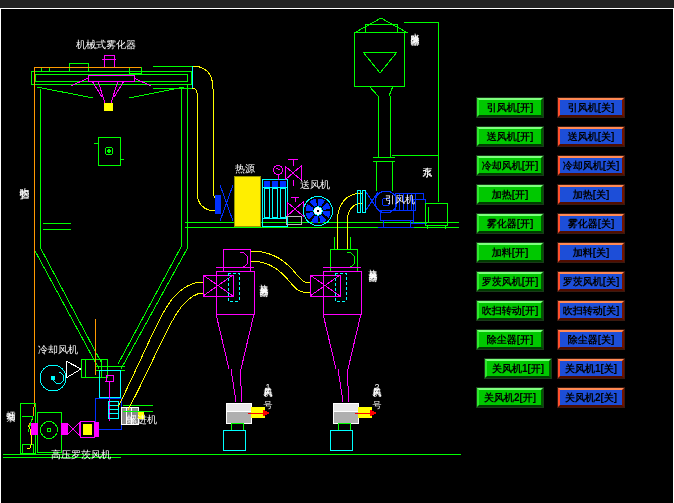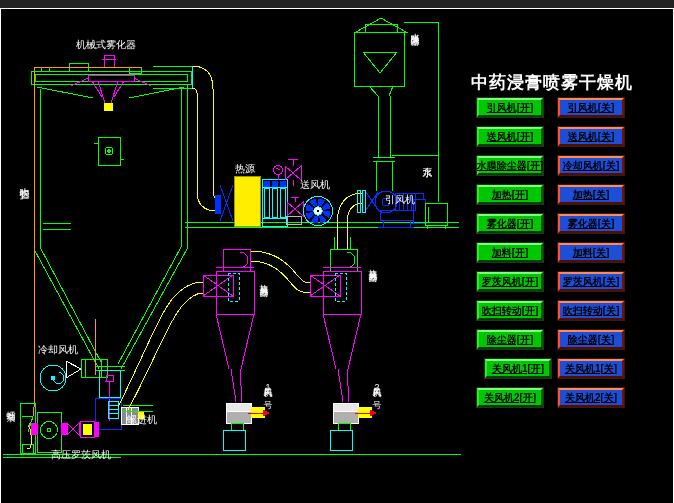--- a/index.html
+++ b/index.html
@@ -20,21 +20,21 @@
     white-space:normal;width:12px;letter-spacing:1px;
   }
   #main-title{
     position:absolute;left:470px;top:62px;width:190px;color:#fff;
     font-size:17px;font-weight:bold;letter-spacing:1px;z-index:3;
   }
   .btn{
     position:absolute;width:66px;height:19px;z-index:4;
     display:flex;align-items:center;justify-content:center;
     font-size:10px;font-weight:bold;color:#000;cursor:pointer;
-    border:2px solid;box-sizing:border-box;white-space:nowrap;text-decoration:underline;
+    border:2px solid;box-sizing:border-box;white-space:nowrap;
   }
   .btn.g{
     background:#00c800;
     border-color:#7dff7d #005a00 #003c00 #2fe82f;
     box-shadow:0 0 0 1px #1a3a1a;
   }
   .btn.r{
     background:#1d4ed8;
     border-color:#ff8a55 #701200 #500d00 #ff5030;
     box-shadow:0 0 0 1px #3a1a10;
@@ -350,27 +350,26 @@
   <div class="d-lbl v" style="left:419px;top:150px">水泵</div>
   <div class="d-lbl" style="left:37px;top:336px">冷却风机</div>
   <div class="d-lbl v small" style="left:255px;top:268px">旋风分离器</div>
   <div class="d-lbl v small" style="left:364px;top:253px">旋风分离器</div>
   <div class="d-lbl v small" style="left:259px;top:370px">关风机1号</div>
   <div class="d-lbl v small" style="left:368px;top:370px">关风机2号</div>
   <div class="d-lbl" style="left:126px;top:406px">螺进机</div>
   <div class="d-lbl v small" style="left:2px;top:395px">蠕动泵</div>
   <div class="d-lbl" style="left:50px;top:441px">高压罗茨风机</div>
 
-  <div id="main-title">中药浸膏喷雾干燥机</div>
 
   <div class="btn g" style="left:476px;top:89px">引风机[开]</div>
   <div class="btn r" style="left:557px;top:89px">引风机[关]</div>
   <div class="btn g" style="left:476px;top:118px">送风机[开]</div>
   <div class="btn r" style="left:557px;top:118px">送风机[关]</div>
-  <div class="btn g" style="left:476px;top:147px">水膜除尘器[开]</div>
+  <div class="btn g" style="left:476px;top:147px">冷却风机[开]</div>
   <div class="btn r" style="left:557px;top:147px">冷却风机[关]</div>
   <div class="btn g" style="left:476px;top:176px">加热[开]</div>
   <div class="btn r" style="left:557px;top:176px">加热[关]</div>
   <div class="btn g" style="left:476px;top:205px">雾化器[开]</div>
   <div class="btn r" style="left:557px;top:205px">雾化器[关]</div>
   <div class="btn g" style="left:476px;top:234px">加料[开]</div>
   <div class="btn r" style="left:557px;top:234px">加料[关]</div>
   <div class="btn g" style="left:476px;top:263px">罗茨风机[开]</div>
   <div class="btn r" style="left:557px;top:263px">罗茨风机[关]</div>
   <div class="btn g" style="left:476px;top:292px">吹扫转动[开]</div>

